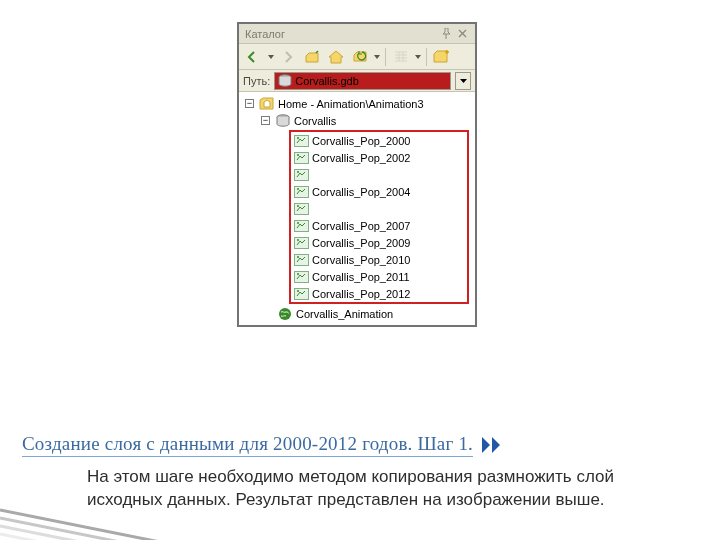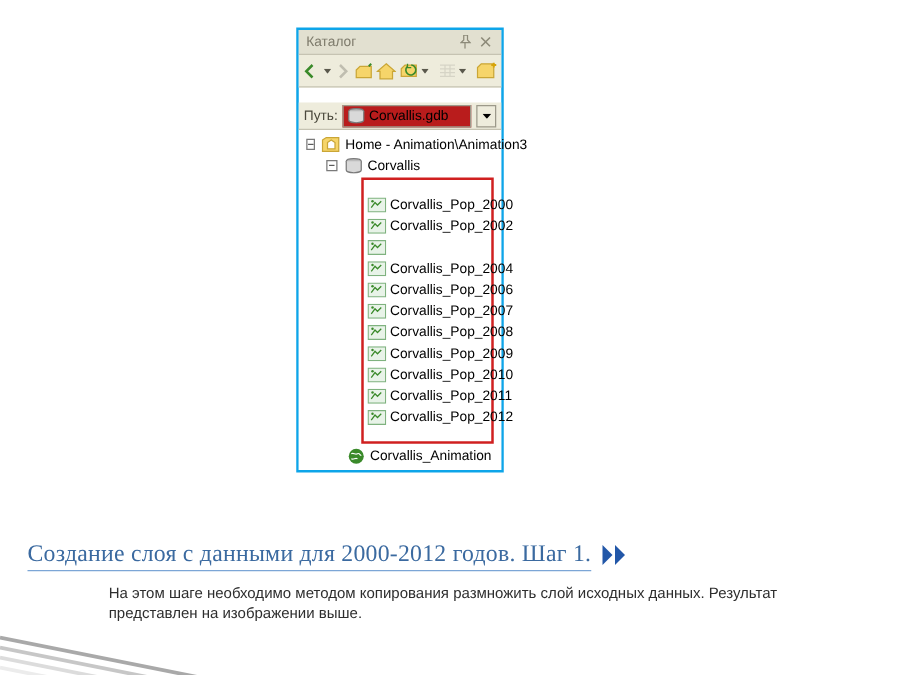--- a/index.html
+++ b/index.html
@@ -12,22 +12,22 @@
     font-size: 11px;
     color: #000;
     position: relative;
     overflow: hidden;
   }
   
   .catalog-panel {
     position: absolute;
     left: 237px;
     top: 22px;
-    width: 166px;
-    border: 2px solid #0ea5e9;
+    width: 240px;
+    border: 2px solid #737373;
   }
   .panel-titlebar {
     background: #e2e0d0;
     color: #7e7b6c;
     height: 20px;
     display: flex;
     align-items: center;
     padding: 0 6px;
     border-bottom: 1px solid #c6c3b2;
     position: relative;
@@ -57,21 +57,20 @@
   }
   svg { display:block; }
   .path-row {
     background: #eeecdc;
     height: 22px;
     display:flex; align-items:center;
     padding: 0 4px;
     gap:4px;
     border-bottom: 1px solid #c6c3b2;
     font-size:11px;
-    margin-top:12px;
   }
   .path-label { color:#4a483c; }
   .path-input {
     flex:1;
     background:#b91c1c;
     border:1px solid #9c998a;
     height:18px;
     display:flex; align-items:center;
     padding:0 3px;
     gap:3px;
@@ -105,49 +104,50 @@
   .indent-1 { padding-left: 18px; }
   .indent-2 { padding-left: 34px; }
   .bold { font-weight:normal; }
   .ico-folder, .ico-gdb, .ico-fc, .ico-anim {
     width:16px; height:14px; flex:0 0 16px;
     display:flex;align-items:center;justify-content:center;
   }
   .highlight-box {
     border:2px solid #d02020;
     margin: 1px 2px 1px 46px;
-    padding: 11px 2px;
+    padding: 0 2px;
   }
   
   .slide-heading {
     position:absolute;
     left: 22px;
     top: 433px;
     font-family: "Comic Sans MS", "Segoe Script", cursive;
     font-size: 19px;
     color:#3b6aa0;
     letter-spacing:0.2px;
     display:flex;
+    align-items:center;
     gap:6px;
   }
   .slide-heading .underline {
     border-bottom: 1px solid #7ca6d6;
     padding-bottom:1px;
   }
   .arrow-badge {
     width:26px;height:22px;
     display:flex;align-items:center;justify-content:center;
   }
   .slide-body {
     position:absolute;
     left: 87px;
     top: 466px;
     width: 560px;
     font-family: "Trebuchet MS", Arial, sans-serif;
-    font-size: 12px;
+    font-size: 17px;
     color:#2e2e2e;
     line-height: 1.35;
   }
   
   .stripes {
     position:absolute;
     left:0; bottom:0;
     width:190px; height:40px;
     pointer-events:none;
   }
@@ -313,41 +313,30 @@
           <span>Corvallis_Pop_2004</span>
         </div>
         <div class="tree-row">
           <span class="ico-fc">
             <svg width="15" height="12" viewBox="0 0 15 12">
               <rect x="0.5" y="0.5" width="14" height="11" fill="#e8f3e8" stroke="#7fb27f"></rect>
               <path d="M3 8l3-4 2 2 3-3" stroke="#3a8a2a" fill="none"></path>
               <circle cx="4" cy="3" r="1" fill="#3a8a2a"></circle>
             </svg>
           </span>
-          <span>Corvallis_Pop_2006</span>
         </div>
         <div class="tree-row">
           <span class="ico-fc">
             <svg width="15" height="12" viewBox="0 0 15 12">
               <rect x="0.5" y="0.5" width="14" height="11" fill="#e8f3e8" stroke="#7fb27f"></rect>
               <path d="M3 8l3-4 2 2 3-3" stroke="#3a8a2a" fill="none"></path>
               <circle cx="4" cy="3" r="1" fill="#3a8a2a"></circle>
             </svg>
           </span>
           <span>Corvallis_Pop_2007</span>
-        </div>
-        <div class="tree-row">
-          <span class="ico-fc">
-            <svg width="15" height="12" viewBox="0 0 15 12">
-              <rect x="0.5" y="0.5" width="14" height="11" fill="#e8f3e8" stroke="#7fb27f"></rect>
-              <path d="M3 8l3-4 2 2 3-3" stroke="#3a8a2a" fill="none"></path>
-              <circle cx="4" cy="3" r="1" fill="#3a8a2a"></circle>
-            </svg>
-          </span>
-          <span>Corvallis_Pop_2008</span>
         </div>
         <div class="tree-row">
           <span class="ico-fc">
             <svg width="15" height="12" viewBox="0 0 15 12">
               <rect x="0.5" y="0.5" width="14" height="11" fill="#e8f3e8" stroke="#7fb27f"></rect>
               <path d="M3 8l3-4 2 2 3-3" stroke="#3a8a2a" fill="none"></path>
               <circle cx="4" cy="3" r="1" fill="#3a8a2a"></circle>
             </svg>
           </span>
           <span>Corvallis_Pop_2009</span>

